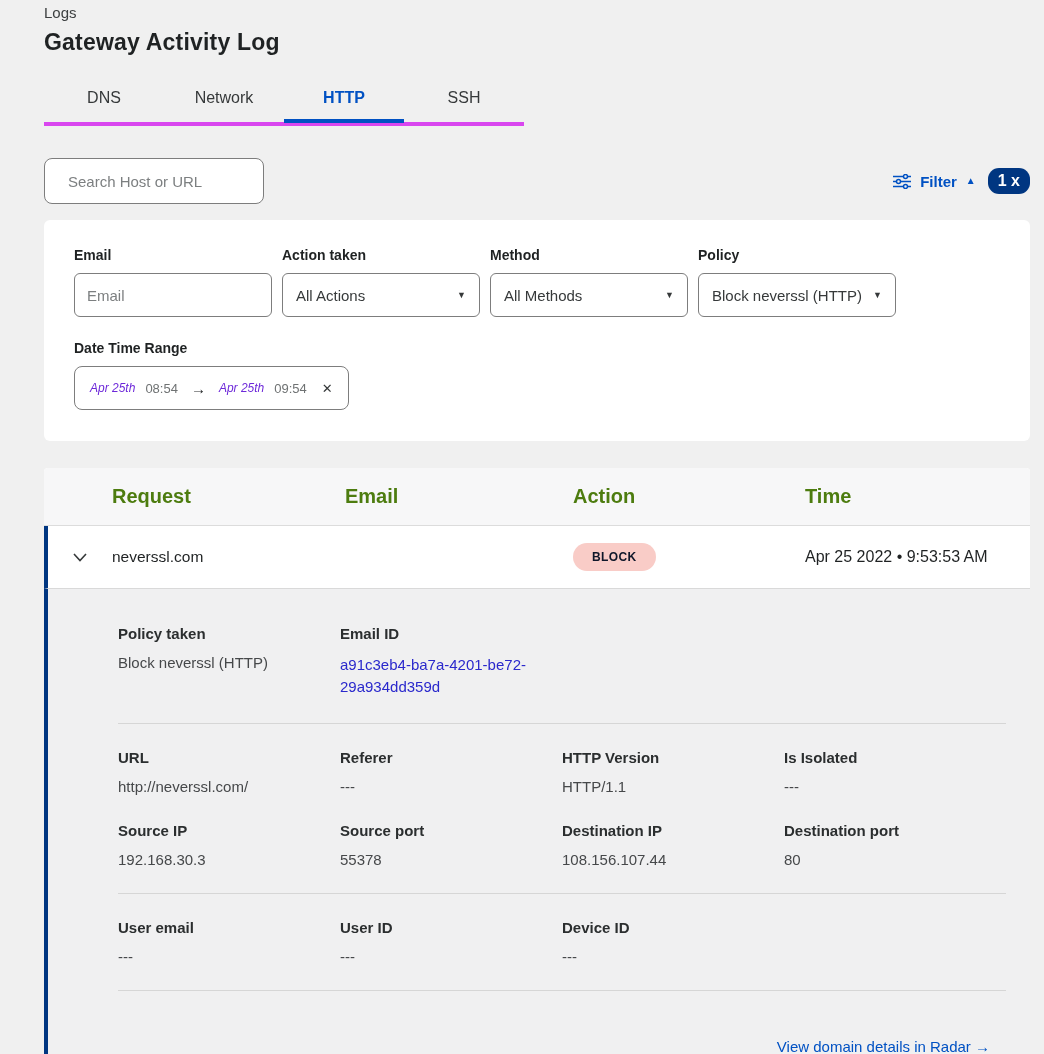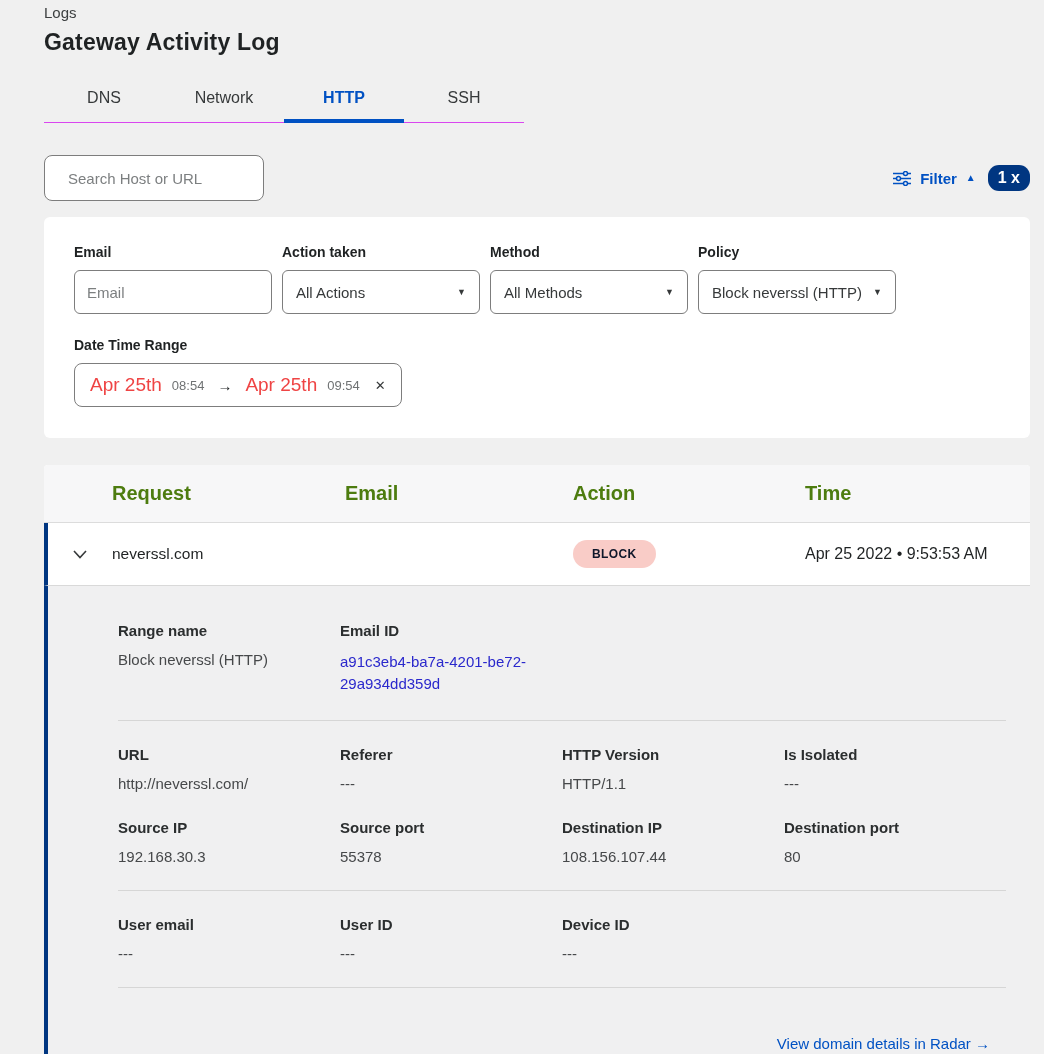--- a/index.html
+++ b/index.html
@@ -9,21 +9,21 @@
     background: #f0f0f0;
     color: #36393a;
   }
   .page { padding: 4px 14px 0 44px; width: 1044px; }
 
   
   .breadcrumb { font-size: 15px; color: #3d4041; cursor: pointer; }
   .page-title { margin-top: 8px; font-size: 23px; font-weight: 700; color: #1f2223; letter-spacing: 0.2px; }
 
   
-  .tabs { display: flex; margin-top: 21px; width: 480px; border-bottom: 1px solid #d946ef; }
+  .tabs { display: flex; margin-top: 21px; width: 480px; border-bottom: 4px solid #d946ef; }
   .tab { width: 120px; text-align: center; padding: 12px 0 15px; font-size: 16px; color: #36393a; cursor: pointer; position: relative; }
   .tab.active { color: #0051c3; font-weight: 700; }
   .tab.active::after { content: ""; position: absolute; left: 0; right: 0; bottom: -1px; height: 4px; background: #0051c3; }
 
   
   .toolbar { margin-top: 32px; display: flex; justify-content: space-between; align-items: center; width: 986px; }
   .searchbox { width: 220px; height: 46px; background: #fff; border: 1px solid #7d7d7d; border-radius: 8px; display: flex; align-items: center; padding: 0 13px; gap: 10px; }
   .searchbox input { border: none; outline: none; flex: 1; font-size: 15px; font-family: inherit; color: #36393a; background: transparent; }
   .searchbox input::placeholder { color: #7c7f80; }
   .filter-controls { display: flex; align-items: center; gap: 9px; cursor: pointer; }
@@ -36,21 +36,21 @@
   .filter-row { display: flex; gap: 10px; }
   .field { width: 198px; }
   .field-label { font-size: 14px; font-weight: 700; color: #1f2223; margin-bottom: 10px; }
   .text-input, .select { height: 44px; width: 198px; border: 1px solid #7d7d7d; border-radius: 6px; background: #fff; font-size: 15px; color: #36393a; }
   .text-input { padding: 0 12px; font-family: inherit; outline: none; }
   .text-input::placeholder { color: #7c7f80; }
   .select { display: flex; align-items: center; justify-content: space-between; padding: 0 13px; cursor: pointer; }
   .select .caret-down { font-size: 9px; color: #36393a; }
   .dtr-label { margin-top: 23px; font-size: 14px; font-weight: 700; color: #1f2223; }
   .date-range { margin-top: 10px; display: inline-flex; align-items: center; height: 44px; border: 1px solid #7d7d7d; border-radius: 8px; background: #fff; padding: 0 15px; gap: 10px; }
-  .dr-date { font-size: 19px; color: #ef4444; }
+  .dr-date { font-size: 12px; color: #6d28d9; font-style: italic; }
   .dr-time { font-size: 13px; color: #6f7273; }
   .dr-arrow { font-size: 15px; color: #1f2223; padding: 0 3px; }
   .dr-close { font-size: 13px; color: #36393a; margin-left: 5px; cursor: pointer; }
 
   
   .table-card { margin-top: 27px; width: 986px; background: #fff; border-radius: 4px 4px 0 0; }
   .thead { display: grid; grid-template-columns: 68px 233px 228px 232px 1fr; align-items: center; height: 58px; background: #f7f7f8; border-bottom: 1px solid #dcdcdc; border-radius: 4px 4px 0 0; }
   .th { font-size: 20px; font-weight: 700; color: #4d7c0f; }
   .trow { display: grid; grid-template-columns: 64px 233px 228px 232px 1fr; align-items: center; height: 63px; background: #fff; border-left: 4px solid #003681; border-bottom: 1px solid #d9d9d9; cursor: pointer; }
   .chevron-cell { display: flex; justify-content: center; }
@@ -164,21 +164,21 @@
       </div>
       <div class="td-request">neverssl.com</div>
       <div class="td-email"></div>
       <div><span class="block-badge">BLOCK</span></div>
       <div class="td-time">Apr 25 2022 • 9:53:53 AM</div>
     </div>
 
     <div class="detail-panel">
       <div class="detail-grid2">
         <div>
-          <div class="d-label">Range name</div>
+          <div class="d-label">Policy taken</div>
           <div class="d-value">Block neverssl (HTTP)</div>
         </div>
         <div>
           <div class="d-label">Email ID</div>
           <div class="d-value policy-id-value">a91c3eb4-ba7a-4201-be72-29a934dd359d</div>
         </div>
       </div>
 
       <hr class="divider">
 

